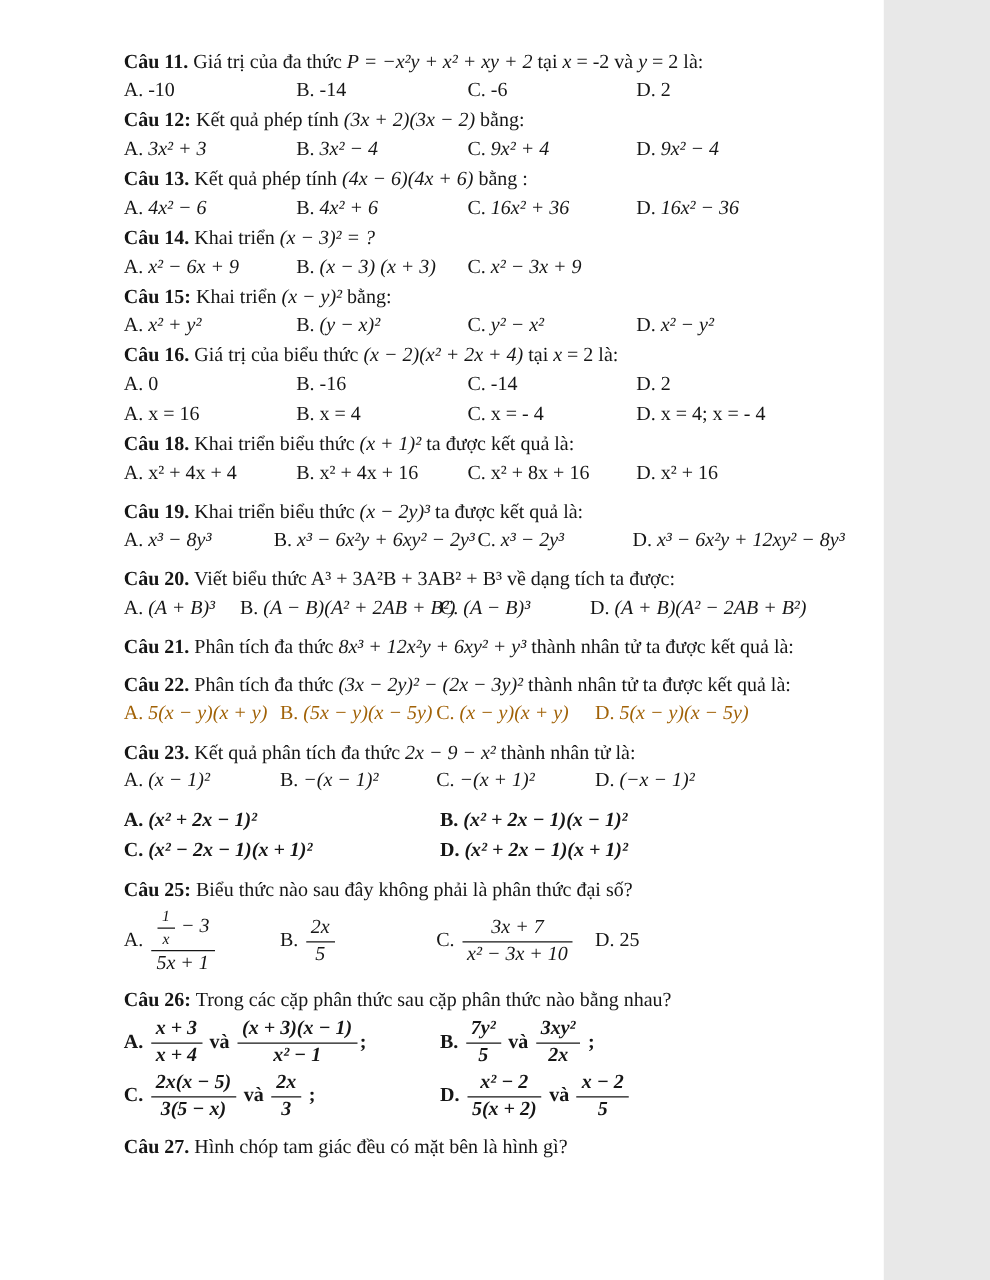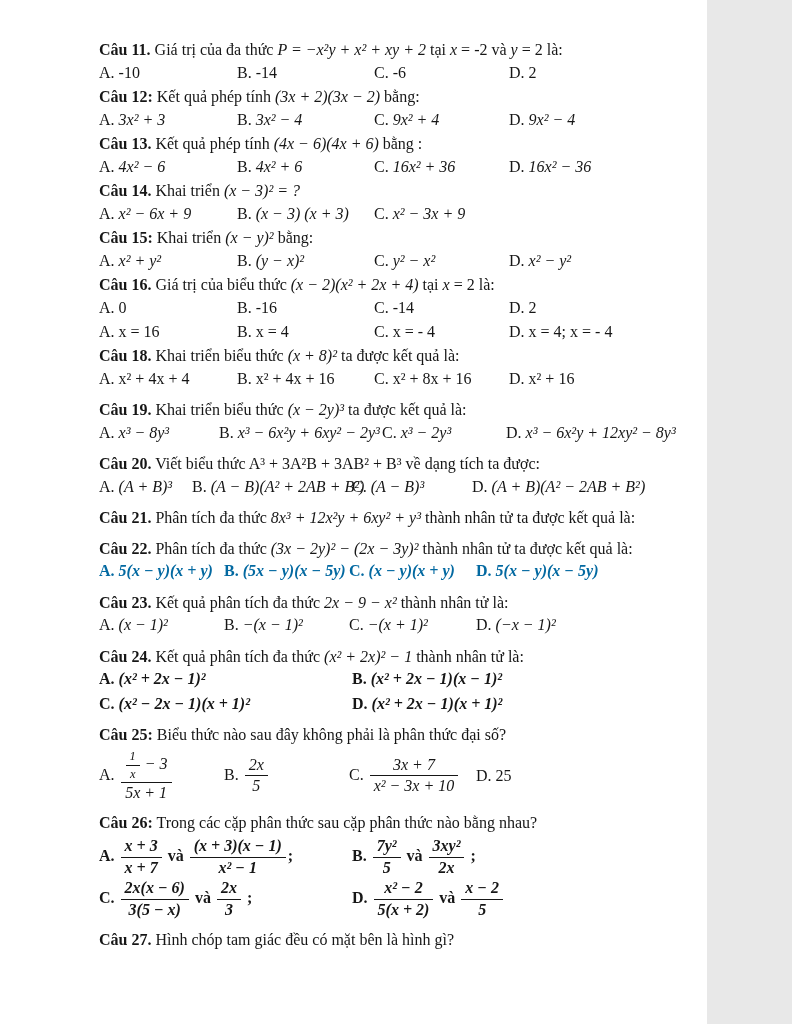--- a/index.html
+++ b/index.html
@@ -88,21 +88,21 @@
       </div>
       <div class="question tight">
         <div class="opts g-std">
           <div class="opt"><span class="opt-letter">A. </span><span class="tx">x = 16</span></div>
           <div class="opt"><span class="opt-letter">B. </span><span class="tx">x = 4</span></div>
           <div class="opt"><span class="opt-letter">C. </span><span class="tx">x = - 4</span></div>
           <div class="opt"><span class="opt-letter">D. </span><span class="tx">x = 4; x = - 4</span></div>
         </div>
       </div>
       <div class="question loose">
-        <div class="q-head"><span class="q-label">Câu 18.</span> <span class="q-stmt"><span class="tx">Khai triển biểu thức </span><span class="mi">(x + 8)²</span><span class="tx"> ta được kết quả là:</span></span></div>
+        <div class="q-head"><span class="q-label">Câu 18.</span> <span class="q-stmt"><span class="tx">Khai triển biểu thức </span><span class="mi">(x + 1)²</span><span class="tx"> ta được kết quả là:</span></span></div>
         <div class="opts g-std">
           <div class="opt"><span class="opt-letter">A. </span><span class="tx">x² + 4x + 4</span></div>
           <div class="opt"><span class="opt-letter">B. </span><span class="tx">x² + 4x + 16</span></div>
           <div class="opt"><span class="opt-letter">C. </span><span class="tx">x² + 8x + 16</span></div>
           <div class="opt"><span class="opt-letter">D. </span><span class="tx">x² + 16</span></div>
         </div>
       </div>
       <div class="question loose">
         <div class="q-head"><span class="q-label">Câu 19.</span> <span class="q-stmt"><span class="tx">Khai triển biểu thức </span><span class="mi">(x − 2y)³</span><span class="tx"> ta được kết quả là:</span></span></div>
         <div class="opts g-19">
@@ -119,60 +119,59 @@
           <div class="opt"><span class="opt-letter">B. </span><span class="mi">(A − B)(A² + 2AB + B²)</span></div>
           <div class="opt"><span class="opt-letter">C. </span><span class="mi">(A − B)³</span></div>
           <div class="opt"><span class="opt-letter">D. </span><span class="mi">(A + B)(A² − 2AB + B²)</span></div>
         </div>
       </div>
       <div class="question loose">
         <div class="q-head"><span class="q-label">Câu 21.</span> <span class="q-stmt"><span class="tx">Phân tích đa thức </span><span class="mi">8x³ + 12x²y + 6xy² + y³</span><span class="tx"> thành nhân tử ta được kết quả là:</span></span></div>
       </div>
       <div class="question loose">
         <div class="q-head"><span class="q-label">Câu 22.</span> <span class="q-stmt"><span class="tx">Phân tích đa thức </span><span class="mi">(3x − 2y)² − (2x − 3y)²</span><span class="tx"> thành nhân tử ta được kết quả là:</span></span></div>
-        <div class="opts g-narrow" style="color: #0369a1; font-weight: bold;">
+        <div class="opts g-narrow" style="color: #a16207;">
           <div class="opt"><span class="opt-letter">A. </span><span class="mi">5(x − y)(x + y)</span></div>
           <div class="opt"><span class="opt-letter">B. </span><span class="mi">(5x − y)(x − 5y)</span></div>
           <div class="opt"><span class="opt-letter">C. </span><span class="mi">(x − y)(x + y)</span></div>
           <div class="opt"><span class="opt-letter">D. </span><span class="mi">5(x − y)(x − 5y)</span></div>
         </div>
       </div>
       <div class="question loose">
         <div class="q-head"><span class="q-label">Câu 23.</span> <span class="q-stmt"><span class="tx"> Kết quả phân tích đa thức </span><span class="mi">2x − 9 − x²</span><span class="tx"> thành nhân tử là:</span></span></div>
         <div class="opts g-narrow">
           <div class="opt"><span class="opt-letter">A. </span><span class="mi">(x − 1)²</span></div>
           <div class="opt"><span class="opt-letter">B. </span><span class="mi">−(x − 1)²</span></div>
           <div class="opt"><span class="opt-letter">C. </span><span class="mi">−(x + 1)²</span></div>
           <div class="opt"><span class="opt-letter">D. </span><span class="mi">(−x − 1)²</span></div>
         </div>
       </div>
       <div class="question loose">
-        <div class="q-head"><span class="q-label">Câu 24.</span> <span class="q-stmt"><span class="tx"> Kết quả phân tích đa thức </span><span class="mi">(x² + 2x)² − 1</span><span class="tx"> thành nhân tử là:</span></span></div>
         <div class="opts g-two">
           <div class="opt"><span class="opt-letter">A. </span><span class="mi">(x² + 2x − 1)²</span></div>
           <div class="opt"><span class="opt-letter">B. </span><span class="mi">(x² + 2x − 1)(x − 1)²</span></div>
           <div class="opt"><span class="opt-letter">C. </span><span class="mi">(x² − 2x − 1)(x + 1)²</span></div>
           <div class="opt"><span class="opt-letter">D. </span><span class="mi">(x² + 2x − 1)(x + 1)²</span></div>
         </div>
       </div>
       <div class="question loose">
         <div class="q-head"><span class="q-label">Câu 25:</span> <span class="q-stmt"><span class="tx">Biểu thức nào sau đây không phải là phân thức đại số?</span></span></div>
         <div class="opts g-narrow has-frac">
           <div class="opt"><span class="opt-letter">A. </span><span class="frac"><span class="num"><span class="frac"><span class="num"><span class="mi">1</span></span><span class="den"><span class="mi">x</span></span></span><span class="mi"> − 3</span></span><span class="den"><span class="mi">5x + 1</span></span></span></div>
           <div class="opt"><span class="opt-letter">B. </span><span class="frac"><span class="num"><span class="mi">2x</span></span><span class="den"><span class="mi">5</span></span></span></div>
           <div class="opt"><span class="opt-letter">C. </span><span class="frac"><span class="num"><span class="mi">3x + 7</span></span><span class="den"><span class="mi">x² − 3x + 10</span></span></span></div>
           <div class="opt"><span class="opt-letter">D. </span><span class="tx">25</span></div>
         </div>
       </div>
       <div class="question loose">
         <div class="q-head"><span class="q-label">Câu 26:</span> <span class="q-stmt"><span class="tx">Trong các cặp phân thức sau cặp phân thức nào bằng nhau?</span></span></div>
         <div class="opts g-two has-frac">
-          <div class="opt"><span class="opt-letter">A. </span><span class="frac"><span class="num"><span class="mi">x + 3</span></span><span class="den"><span class="mi">x + 7</span></span></span><span class="tx"> và </span><span class="frac"><span class="num"><span class="mi">(x + 3)(x − 1)</span></span><span class="den"><span class="mi">x² − 1</span></span></span><span class="tx">;</span></div>
+          <div class="opt"><span class="opt-letter">A. </span><span class="frac"><span class="num"><span class="mi">x + 3</span></span><span class="den"><span class="mi">x + 4</span></span></span><span class="tx"> và </span><span class="frac"><span class="num"><span class="mi">(x + 3)(x − 1)</span></span><span class="den"><span class="mi">x² − 1</span></span></span><span class="tx">;</span></div>
           <div class="opt"><span class="opt-letter">B. </span><span class="frac"><span class="num"><span class="mi">7y²</span></span><span class="den"><span class="mi">5</span></span></span><span class="tx"> và </span><span class="frac"><span class="num"><span class="mi">3xy²</span></span><span class="den"><span class="mi">2x</span></span></span><span class="tx"> ;</span></div>
-          <div class="opt"><span class="opt-letter">C. </span><span class="frac"><span class="num"><span class="mi">2x(x − 6)</span></span><span class="den"><span class="mi">3(5 − x)</span></span></span><span class="tx"> và </span><span class="frac"><span class="num"><span class="mi">2x</span></span><span class="den"><span class="mi">3</span></span></span><span class="tx">  ;</span></div>
+          <div class="opt"><span class="opt-letter">C. </span><span class="frac"><span class="num"><span class="mi">2x(x − 5)</span></span><span class="den"><span class="mi">3(5 − x)</span></span></span><span class="tx"> và </span><span class="frac"><span class="num"><span class="mi">2x</span></span><span class="den"><span class="mi">3</span></span></span><span class="tx">  ;</span></div>
           <div class="opt"><span class="opt-letter">D. </span><span class="frac"><span class="num"><span class="mi">x² − 2</span></span><span class="den"><span class="mi">5(x + 2)</span></span></span><span class="tx"> và </span><span class="frac"><span class="num"><span class="mi">x − 2</span></span><span class="den"><span class="mi">5</span></span></span></div>
         </div>
       </div>
       <div class="question tight">
         <div class="q-head"><span class="q-label">Câu 27.</span> <span class="q-stmt"><span class="tx">Hình chóp tam giác đều có mặt bên là hình gì?</span></span></div>
       </div>
     </main>
 </div>
 
 </body></html>

